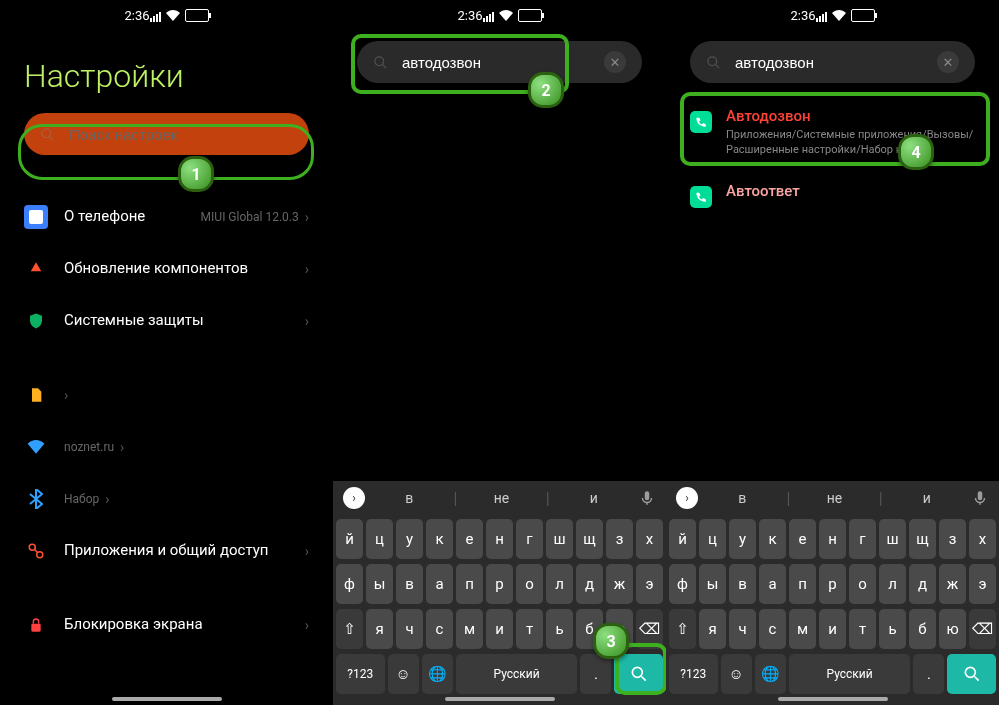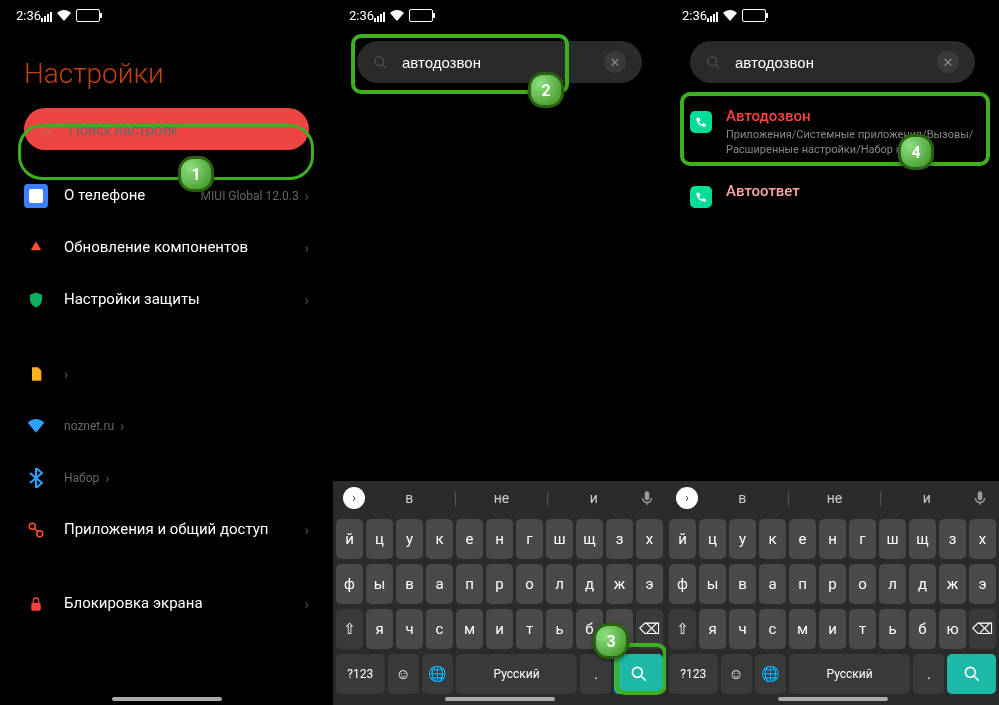--- a/index.html
+++ b/index.html
@@ -1,27 +1,27 @@
 <!DOCTYPE html>
 <html><head>
 <meta charset="utf-8">
 <style>
 body{margin:0;background:#fff;font-family:-apple-system,BlinkMacSystemFont,"Segoe UI",Roboto,sans-serif}
 .container{display:flex;width:999px;height:705px;background:#fff;margin:0 auto;position:relative}
 .panel{width:333px;height:705px;background:#000;position:relative;overflow:hidden}
-.status-bar{display:flex;justify-content:flex-start;align-items:center;padding:8px 16px 4px;color:#fff;font-size:13px}
+.status-bar{display:flex;justify-content:center;align-items:center;padding:8px 16px 4px;color:#fff;font-size:13px}
 .status-icons{display:flex;gap:4px;align-items:center}
 .sig{display:inline-flex;align-items:flex-end;gap:1px;height:12px}
 .sig span{width:2px;background:#fff}
 .sig span:nth-child(1){height:4px}.sig span:nth-child(2){height:6px}.sig span:nth-child(3){height:8px}.sig span:nth-child(4){height:10px}
 .batt{width:22px;height:11px;border:1px solid #fff;border-radius:2px;position:relative}
 .batt::after{content:"";position:absolute;right:-3px;top:3px;width:2px;height:5px;background:#fff}
 .batt-fill{height:100%;width:90%;background:#fff}
-.title{color:#c2410c;font-size:28px;font-weight:300;padding:30px 24px 18px}
-.search-bar{margin:0 24px 20px;height:42px;background:#ef4444;border-radius:21px;display:flex;align-items:center;padding:0 16px;position:relative}
+.title{color:#bef264;font-size:32px;font-weight:300;padding:30px 24px 18px}
+.search-bar{margin:0 24px 36px;height:42px;background:#c2410c;border-radius:21px;display:flex;align-items:center;padding:0 16px;position:relative}
 .search-bar.f2{margin:14px 24px 12px;background:#2a2a2a}
 .search-bar input{background:none;border:0;color:#fff;font-size:15px;outline:none;flex:1}
 .search-bar input::placeholder{color:#666}
 .search-icon{width:15px;height:15px;margin-right:12px;opacity:.4}
 .clear-btn{width:22px;height:22px;border-radius:11px;background:#3a3a3a;display:flex;align-items:center;justify-content:center;color:#888;font-size:13px}
 .list{padding:0 16px}
 .item{display:flex;align-items:center;padding:14px 8px;color:#fff;font-size:15px}
 .item-icon{width:24px;height:24px;margin-right:16px;display:flex;align-items:center;justify-content:center;border-radius:4px}
 .item-text{flex:1;line-height:1.3}
 .item-sub{color:#666;font-size:12px;margin-right:6px}
@@ -99,21 +99,21 @@
           </div>
           <div class="item-text">Обновление компонентов</div>
           <span class="chev">›</span>
         </div>
 <div class="item">
           <div class="item-icon">
             <svg width="18" height="18" viewBox="0 0 24 24">
               <path d="M12 2l8 3v6c0 5-3 9-8 11-5-2-8-6-8-11V5z" fill="#0cb060"></path>
             </svg>
           </div>
-          <div class="item-text">Настройки защиты</div>
+          <div class="item-text">Системные защиты</div>
           <span class="chev">›</span>
         </div>
 <div class="sep"></div>
 <div class="item">
           <div class="item-icon">
             <svg width="16" height="18" viewBox="0 0 24 24">
               <path d="M6 2h9l5 5v15H6z" fill="#ffb020"></path>
             </svg>
           </div>
           <span class="chev">›</span>

